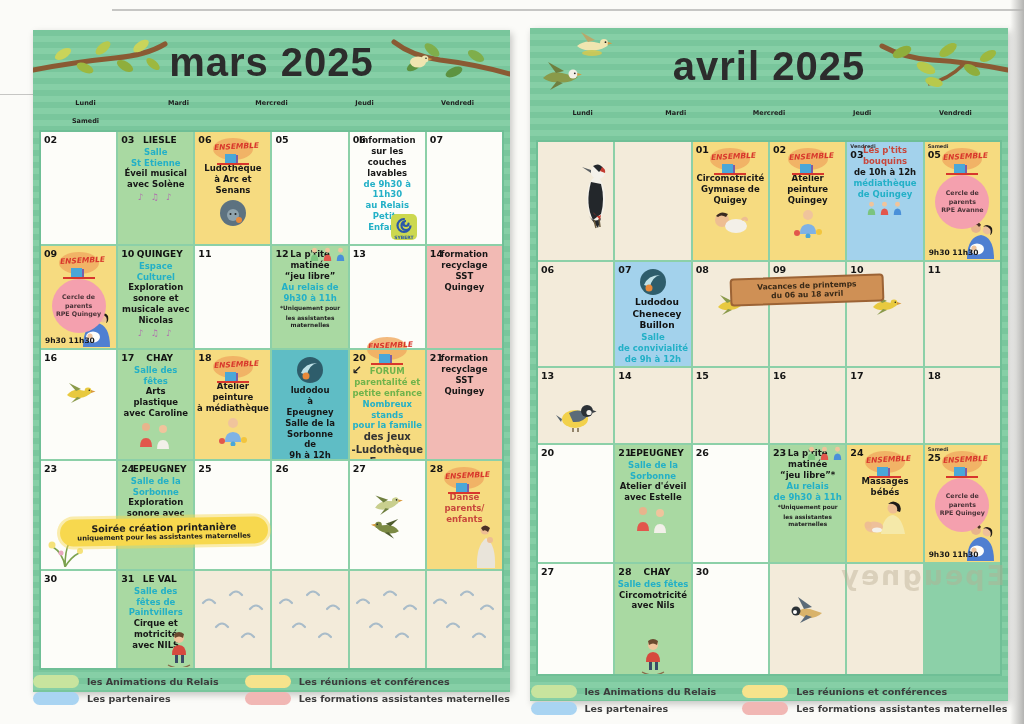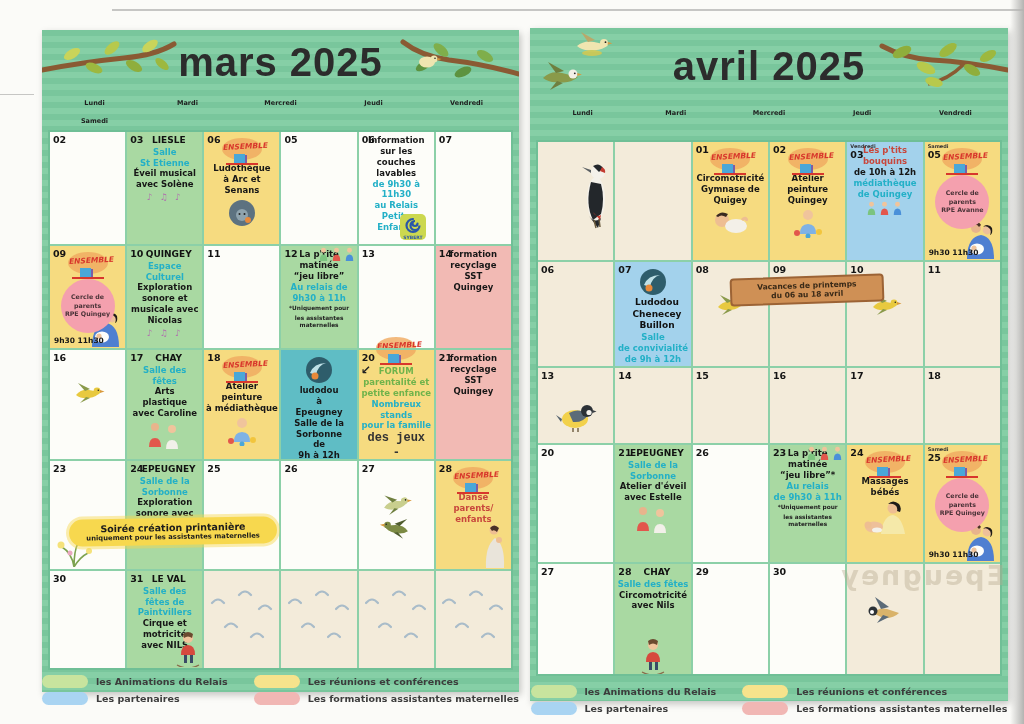--- a/index.html
+++ b/index.html
@@ -28,21 +28,21 @@
   .day{position:absolute;top:2px;left:3px;font-size:9.5px;font-weight:bold;color:#141414;z-index:3;}
   .day.d2{top:7px;}
   .sub{position:absolute;top:1px;left:3px;font-size:5px;font-weight:bold;color:#333;z-index:3;}
   .ln{line-height:1.28;}
   .s-placeline,.placeline{font-size:9px;font-weight:bold;color:#111;line-height:1.3;padding-left:8px;}
   .s-room{font-size:8.5px;font-weight:bold;color:#23b0c7;}
   .s-black{font-size:8.5px;font-weight:bold;color:#161616;}
   .s-green{font-size:8.5px;font-weight:bold;color:#6fb34b;}
   .s-red{font-size:8.5px;font-weight:bold;color:#c8473c;}
   .s-note{font-size:5.8px;font-weight:bold;color:#222;line-height:1.3;margin-top:2px;}
-  .s-small{font-size:12px;font-weight:bold;color:#333;line-height:1.25;font-family:Liberation Mono, monospace;}
+  .s-small{font-size:10px;font-weight:bold;color:#333;line-height:1.25;}
   .pcircle{width:54px;height:54px;border-radius:50%;background:#f4a0ae;margin:2px auto 0;
     display:flex;flex-direction:column;align-items:center;justify-content:center;
     font-size:6.3px;font-weight:bold;color:#4a3338;line-height:1.35;position:relative;z-index:2;}
   .time{position:absolute;bottom:3px;left:4px;font-size:7.5px;font-weight:bold;color:#161616;z-index:3;}
   .deco{display:flex;justify-content:center;margin-top:2px;}
   .d-top{position:absolute;top:1px;right:2px;margin:0;}
   .d-peek{position:absolute;bottom:-14px;left:50%;transform:translateX(-50%);margin:0;}
   .d-peektop{position:absolute;top:-13px;left:50%;transform:translateX(-50%);margin:0;}
   .d-arr{position:absolute;left:2px;top:13px;margin:0;font-size:12px;font-weight:bold;color:#222;}
   .d-bl{position:absolute;left:2px;bottom:2px;margin:0;}
@@ -81,21 +81,21 @@
   .ghost{position:absolute;left:345px;top:532px;width:130px;transform:scaleX(-1);
     font-size:27px;font-weight:bold;color:rgba(183,172,146,.42);letter-spacing:2px;z-index:1;}
 </style>
 </head>
 <body>
 
 <div class="artifact" style="top:9px;left:112px;width:912px;height:2px;"></div>
 <div class="artifact" style="top:94px;left:0;width:34px;height:1px;"></div>
 <div class="edge-strip"></div>
 
-<div class="page" id="mars-page" style="left:42px;top:30px;width:477px;height:662px;">
+<div class="page" id="mars-page" style="left:33px;top:30px;width:477px;height:662px;">
   <div class="mh">
     <span class="hdeco hl">
       <svg width="150" height="58" viewBox="0 0 150 58">
           <path d="M0 36 Q42 28 82 24 Q114 21 132 10" stroke="#8a5a33" stroke-width="5" fill="none" stroke-linecap="round"></path>
           <ellipse cx="30" cy="20" rx="9" ry="4.5" transform="rotate(-30 30 20)" fill="#c9d45a"></ellipse>
           <ellipse cx="52" cy="34" rx="9" ry="4.5" transform="rotate(25 52 34)" fill="#9db83f"></ellipse>
           <ellipse cx="70" cy="14" rx="9" ry="4.5" transform="rotate(-40 70 14)" fill="#b7c94c"></ellipse>
           <ellipse cx="92" cy="32" rx="9" ry="4.5" transform="rotate(30 92 32)" fill="#8fae3c"></ellipse>
           <ellipse cx="108" cy="12" rx="9" ry="4.5" transform="rotate(-35 108 12)" fill="#c9d45a"></ellipse>
           <ellipse cx="120" cy="30" rx="8" ry="4" transform="rotate(40 120 30)" fill="#9db83f"></ellipse>
@@ -875,23 +875,20 @@
           <svg width="26" height="36" viewBox="0 0 26 36">
             <circle cx="13" cy="7" r="5" fill="#f0c49c"></circle>
             <path d="M8 3 q5 -4 10 0 l-1 4 q-4 -3 -8 0 Z" fill="#6b4a2f"></path>
             <path d="M6 24 q0 -10 7 -10 q7 0 7 10 Z" fill="#d64a3e"></path>
             <path d="M9 24 h3 v8 h-3 Z M15 24 h3 v8 h-3 Z" fill="#3a4a66"></path>
             <path d="M2 34 q11 6 22 0" stroke="#8a6a4a" stroke-width="1.3" fill="none"></path>
           </svg>
         </div>
       </div>
       <div class="cell bg-white">
-        <span class="day">29</span>
-      </div>
-      <div class="cell bg-white">
         <span class="day">30</span>
       </div>
       <div class="cell bg-beige">
         <div class="deco d-mid">
           <svg width="40" height="30" viewBox="0 0 40 30">
             <path d="M8 18 Q14 12 22 14 L34 18 Q28 24 18 23 Z" fill="#d9b36a"></path>
             <path d="M16 14 L10 2 L24 12 Z" fill="#5b6b78"></path>
             <path d="M18 20 L12 28 L24 22 Z" fill="#5b6b78"></path>
             <circle cx="8" cy="16" r="4.5" fill="#2b3136"></circle>
             <circle cx="7" cy="17" r="2" fill="#fff"></circle>

